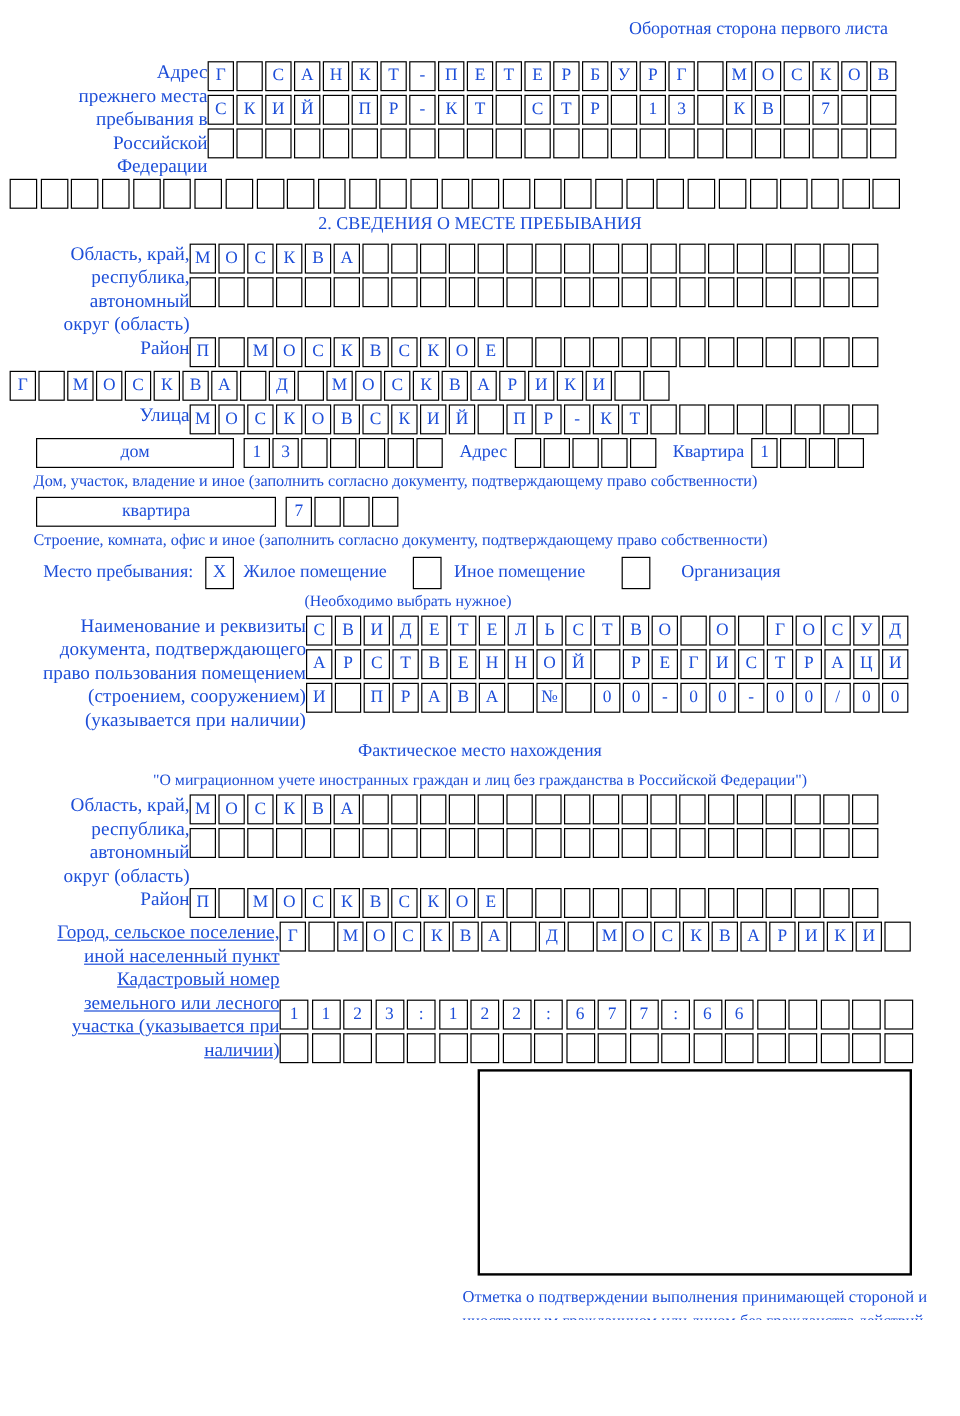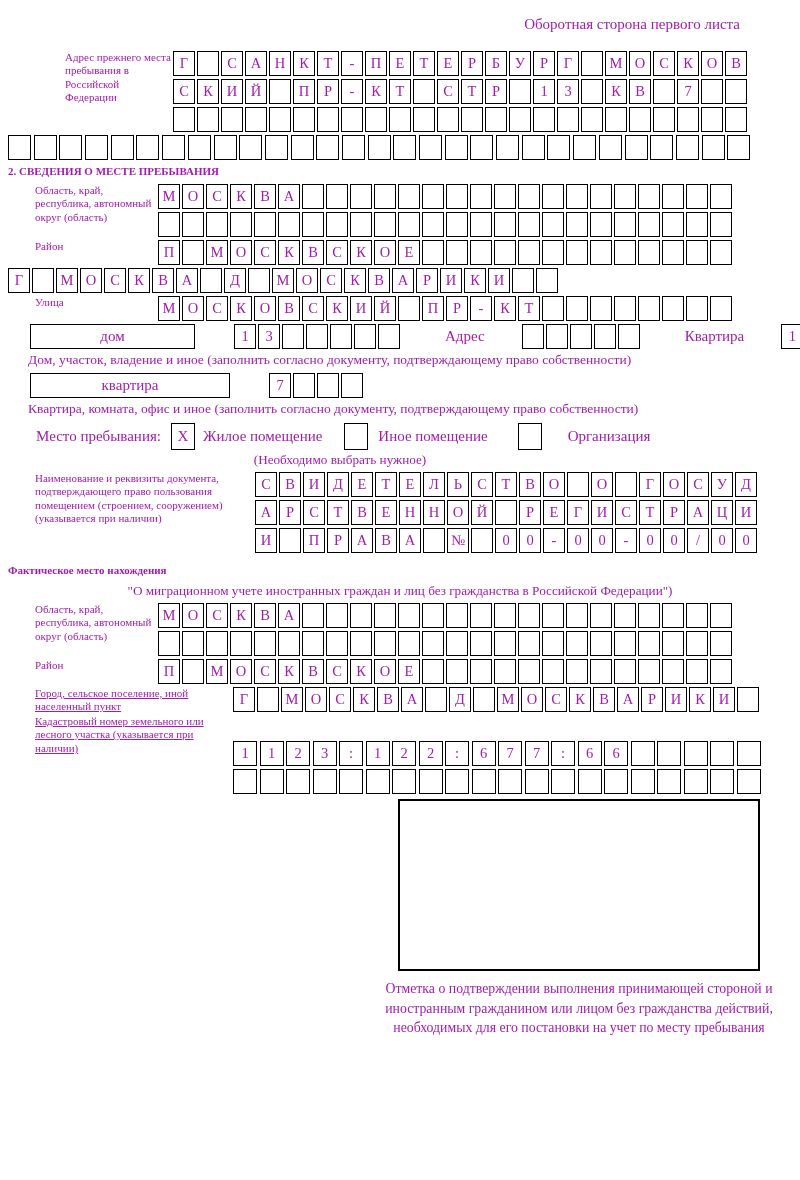--- a/index.html
+++ b/index.html
@@ -1,44 +1,44 @@
 <!DOCTYPE html>
 <html><head>
 <meta charset="utf-8">
 <style>
   html,body{margin:0;padding:0;background:#fff;}
   .page{
     width:800px;height:1100px;box-sizing:border-box;
     padding:16px 8px 0 8px;overflow:hidden;position:relative;
-    background:#fff;color:#a21caf;
+    background:#fff;color:#1d4ed8;
     font-family:"Liberation Serif","DejaVu Serif",serif;
   }
   .hdr{text-align:right;padding-right:52px;font-size:15px;margin-bottom:18px;}
   .frow{display:flex;align-items:flex-start;}
-  .lbl{font-size:11px;line-height:1.22;box-sizing:border-box;flex:none;}
+  .lbl{font-size:16px;line-height:1.22;box-sizing:border-box;flex:none;text-align:right;}
   .lab-addr{width:165px;padding-left:57px;}
   .lab150{width:150px;padding-left:27px;}
   .lab180{width:180px;padding-left:27px;}
   .lab225{width:225px;padding-left:27px;text-decoration:underline;}
   .lab-doc{width:247px;padding-left:27px;}
   .gridcol{display:flex;flex-direction:column;}
   .grid-row{display:flex;gap:2px;margin-bottom:3px;}
   .cell{
     flex:none;width:22px;height:25px;box-sizing:border-box;
     border:1.5px solid #000;display:flex;align-items:center;justify-content:center;
     font-size:14.5px;background:#fff;
   }
   .full .cell{width:23px;}
   .full{gap:2.7px;}
   .widecells .cell{width:24px;}
   .widecells{gap:2.5px;}
   .note{font-size:13.2px;text-align:center;margin:1px 0 4px 0;}
   .note-left{font-size:13.5px;margin:1px 0 5px 20px;}
-  .h{font-weight:bold;text-align:left;font-size:11px;margin:5px 0 7px 0;}
-  .inline-row{display:flex;align-items:center;margin-left:22px;margin-bottom:3px;gap:31px;}
+  .h{font-weight:normal;text-align:center;font-size:15px;margin:5px 0 7px 0;}
+  .inline-row{display:flex;align-items:center;margin-left:22px;margin-bottom:3px;}
   .labelbox{
     box-sizing:border-box;border:1.5px solid #000;height:25px;flex:none;
     display:flex;align-items:center;justify-content:center;font-size:15px;
   }
   .box-dom{width:165px;margin-right:8px;}
   .box-kv{width:200px;margin-right:8px;}
   .ilbl{font-size:15px;margin:0 6px 0 14px;flex:none;}
   .cbrow{display:flex;align-items:center;margin:6px 0 2px 28px;font-size:15px;}
   .cb{
     flex:none;width:24px;height:27px;box-sizing:border-box;border:1.5px solid #000;
@@ -349,21 +349,21 @@
 
   <div class="inline-row">
     <div class="labelbox box-kv">квартира</div>
     <div class="grid-row" style="margin-bottom:0">
         <div class="cell">7</div>
         <div class="cell"></div>
         <div class="cell"></div>
         <div class="cell"></div>
       </div>
   </div>
-  <div class="note-left">Квартира, комната, офис и иное (заполнить согласно документу, подтверждающему право собственности)</div>
+  <div class="note-left">Строение, комната, офис и иное (заполнить согласно документу, подтверждающему право собственности)</div>
 
   <div class="cbrow">
     <span>Место пребывания:</span>
     <span class="cb" style="margin-left:10px">X</span>
     <span style="margin-left:8px">Жилое помещение</span>
     <span class="cb" style="margin-left:22px"></span>
     <span style="margin-left:10px">Иное помещение</span>
     <span class="cb" style="margin-left:30px"></span>
     <span style="margin-left:26px">Организация</span>
   </div>

